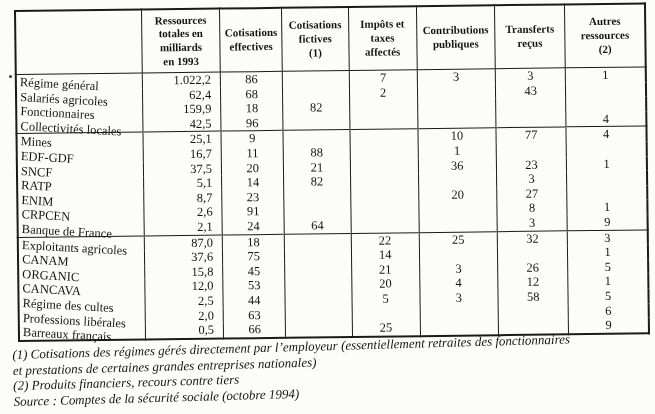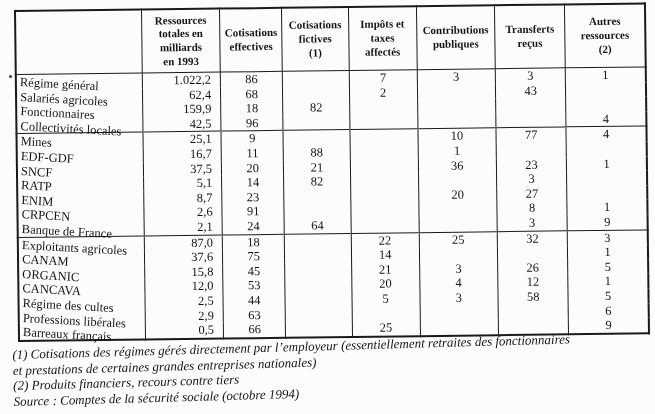--- a/index.html
+++ b/index.html
@@ -263,21 +263,21 @@
             <td class="right">2,5</td>
             <td>44</td>
             <td></td>
             <td>5</td>
             <td>3</td>
             <td>58</td>
             <td>5</td>
           </tr>
           <tr>
             <td class="lab"><span class="rl">Professions libérales</span></td>
-            <td class="right">2,9</td>
+            <td class="right">2,0</td>
             <td>63</td>
             <td></td>
             <td></td>
             <td></td>
             <td></td>
             <td>6</td>
           </tr>
           <tr>
             <td class="lab"><span class="rl">Barreaux français</span></td>
             <td class="right">0,5</td>

